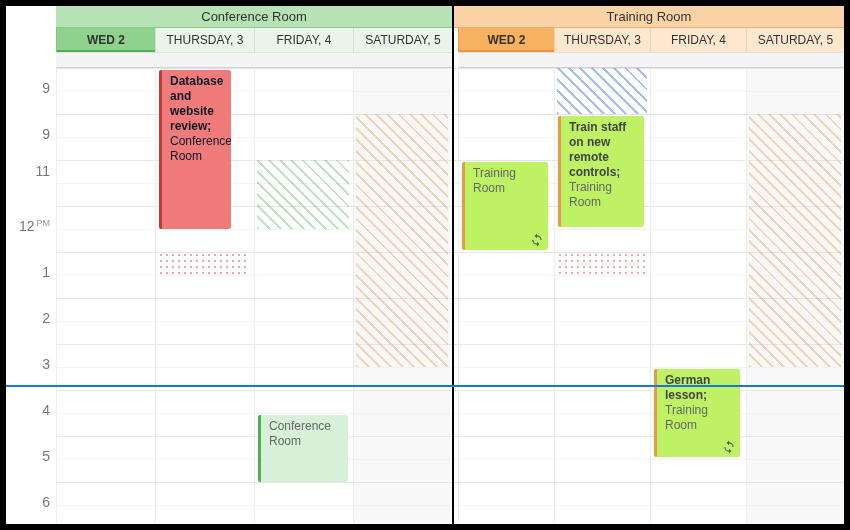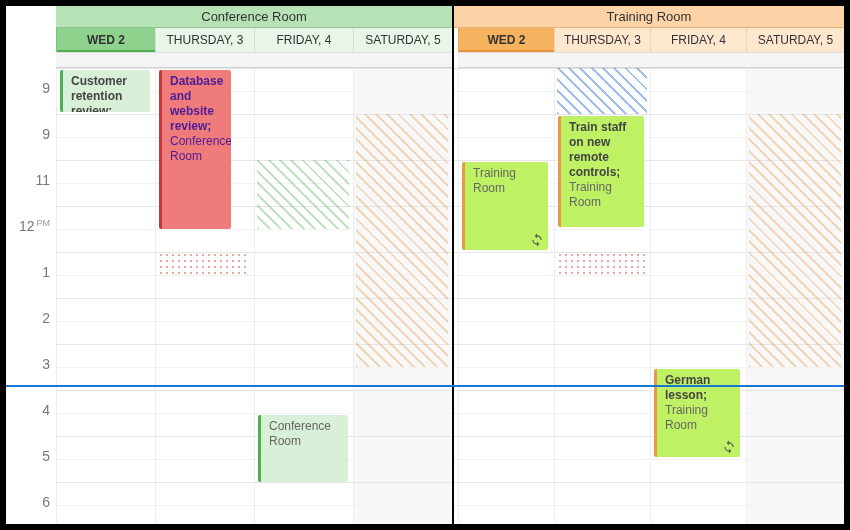--- a/index.html
+++ b/index.html
@@ -111,21 +111,21 @@
     border-radius: 2px;
     padding: 4px 6px 4px 8px;
     font-size: 12px;
     line-height: 1.25;
     overflow: hidden;
   }
   .event .title { font-weight: bold; display: block; color:#444; }
   .event .loc { color: #666; }
   .ev-green { background: #d7f0d7; border-left: 3px solid #4caf50; }
   .ev-red   { background: #ef7b7b; border-left: 3px solid #c43a3a; }
-  .ev-red .title, .ev-red .loc { color: #4c1d95; }
+  .ev-red .title, .ev-red .loc { color: #0f172a; }
   .ev-orange { background: #bef264; border-left: 3px solid #e89a4a; }
   .recur-icon {
     position: absolute; right: 4px; bottom: 3px;
     width: 14px; height: 14px;
   }
 
   
   .hatch {
     position: absolute;
     pointer-events: none;
@@ -157,21 +157,21 @@
   <div class="day-header day-train" style="left:746px; width:98px">SATURDAY, 5</div>
 
   <div class="allday-row" style="left:56px; width:396px"></div>
   <div class="allday-row" style="left:458px; width:386px"></div>
 
   <div class="shade" style="left:353px; top:68px; width:99px; height:456px"></div>
   <div class="shade" style="left:746px; top:68px; width:98px; height:456px"></div>
 
   <div class="time-label" style="top:80px">9</div>
   <div class="time-label" style="top:126px">9</div>
-  <div class="time-label" style="top:172px">11</div>
+  <div class="time-label" style="top:163px">11</div>
   <div class="time-label" style="top:218px">
     <span>12</span><span class="ampm">PM</span>
   </div>
   <div class="time-label" style="top:264px">1</div>
   <div class="time-label" style="top:310px">2</div>
   <div class="time-label" style="top:356px">3</div>
   <div class="time-label" style="top:402px">4</div>
   <div class="time-label" style="top:448px">5</div>
   <div class="time-label" style="top:494px">6</div>
 
@@ -205,24 +205,20 @@
   <div class="vline" style="left:650px"></div>
   <div class="vline" style="left:746px"></div>
 
   <div class="hatch hatch-orange" style="left:356px; top:114px; width:92px; height:253px"></div>
   <div class="hatch hatch-orange" style="left:749px; top:114px; width:92px; height:253px"></div>
   <div class="hatch hatch-green" style="left:257px; top:160px; width:92px; height:69px"></div>
   <div class="hatch hatch-blue" style="left:557px; top:68px;  width:90px; height:46px"></div>
   <div class="hatch dots-red" style="left:158px; top:252px; width:92px; height:23px"></div>
   <div class="hatch dots-red" style="left:557px; top:252px; width:90px; height:23px"></div>
 
-  <div class="event ev-green" style="left:60px; top:70px; width:90px; height:42px">
-    <span class="title">Customer retention review;</span>
-
-  </div>
 
   <div class="event ev-red" style="left:159px; top:70px; width:72px; height:159px">
     <span class="title">Database and website review;</span>
     <span class="loc">Conference Room</span>
   </div>
 
   <div class="event ev-green" style="left:258px; top:415px; width:90px; height:67px">
     <span class="loc">Conference Room</span>
   </div>
 

